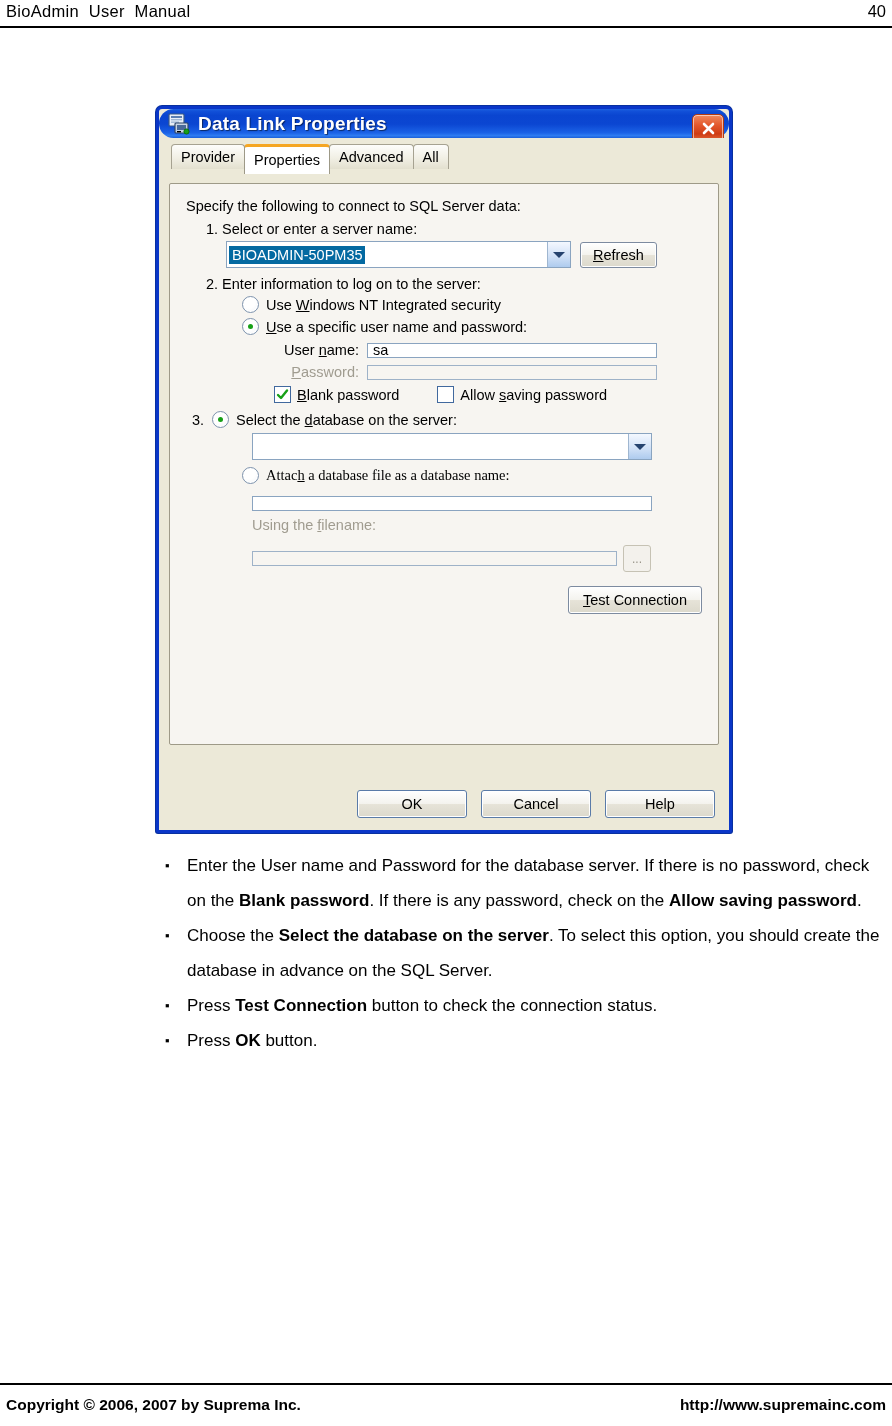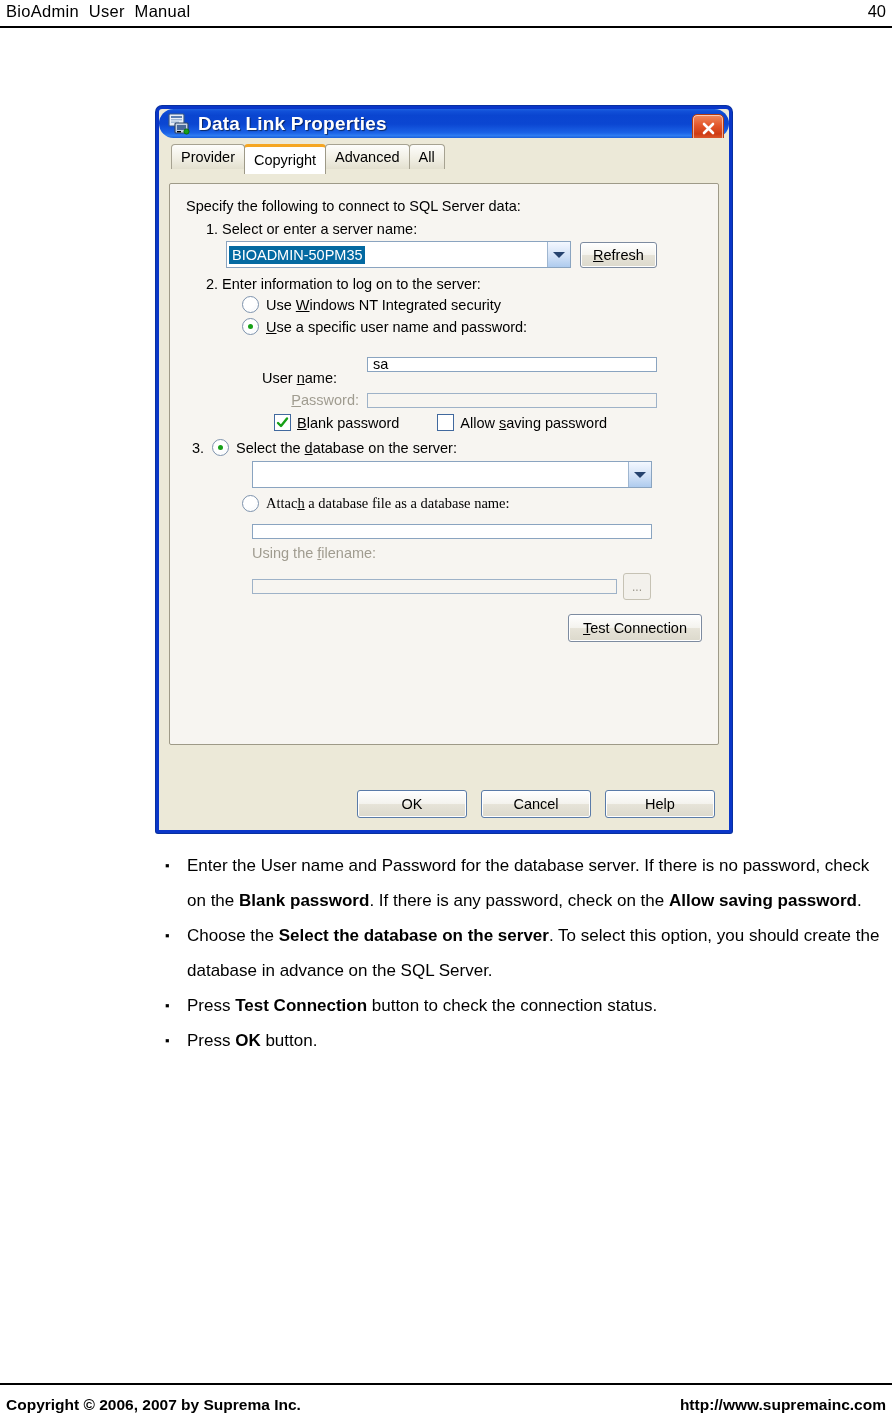--- a/index.html
+++ b/index.html
@@ -345,21 +345,21 @@
     <span class="title-text">Data Link Properties</span>
     <span class="close-btn">
       <svg width="17" height="17" viewBox="0 0 17 17">
         <path d="M4 4 L13 13 M13 4 L4 13" stroke="#ffffff" stroke-width="2.6" stroke-linecap="round"></path>
       </svg>
     </span>
   </div>
 
   <div class="tabstrip">
     <div class="tab">Provider</div>
-    <div class="tab active">Copyright</div>
+    <div class="tab active">Properties</div>
     <div class="tab">Advanced</div>
     <div class="tab">All</div>
   </div>
 
   <div class="tabpanel">
 
     <div class="panel-intro">Specify the following to connect to SQL Server data:</div>
 
     <div class="step-label">1. Select or enter a server name:</div>
     <div class="row" style="margin-left:42px; margin-bottom:8px;">
@@ -381,21 +381,21 @@
     </div>
 
     <div class="row" style="margin-left:58px; margin-bottom:7px;">
       <span class="radio">
           <span class="dot"></span>
         </span>
       <span style="margin-left:7px;"><span class="underline">U</span>se a specific user name and password:</span>
     </div>
 
     <div class="row" style="margin-left:78px; margin-bottom:6px;">
-      <span style="width:97px; text-align:left; padding-right:8px;margin-top:28px;">User <span class="underline">n</span>ame:</span>
+      <span style="width:97px; text-align:right; padding-right:8px;">User <span class="underline">n</span>ame:</span>
       <span class="txt" style="width:290px;">
         <span>sa</span>
       </span>
     </div>
 
     <div class="row" style="margin-left:78px; margin-bottom:6px;">
       <span class="lbl-dim" style="width:97px; text-align:right; padding-right:8px;"><span class="underline">P</span>assword:</span>
       <span class="txt disabled" style="width:290px;">
         <span></span>
       </span>

